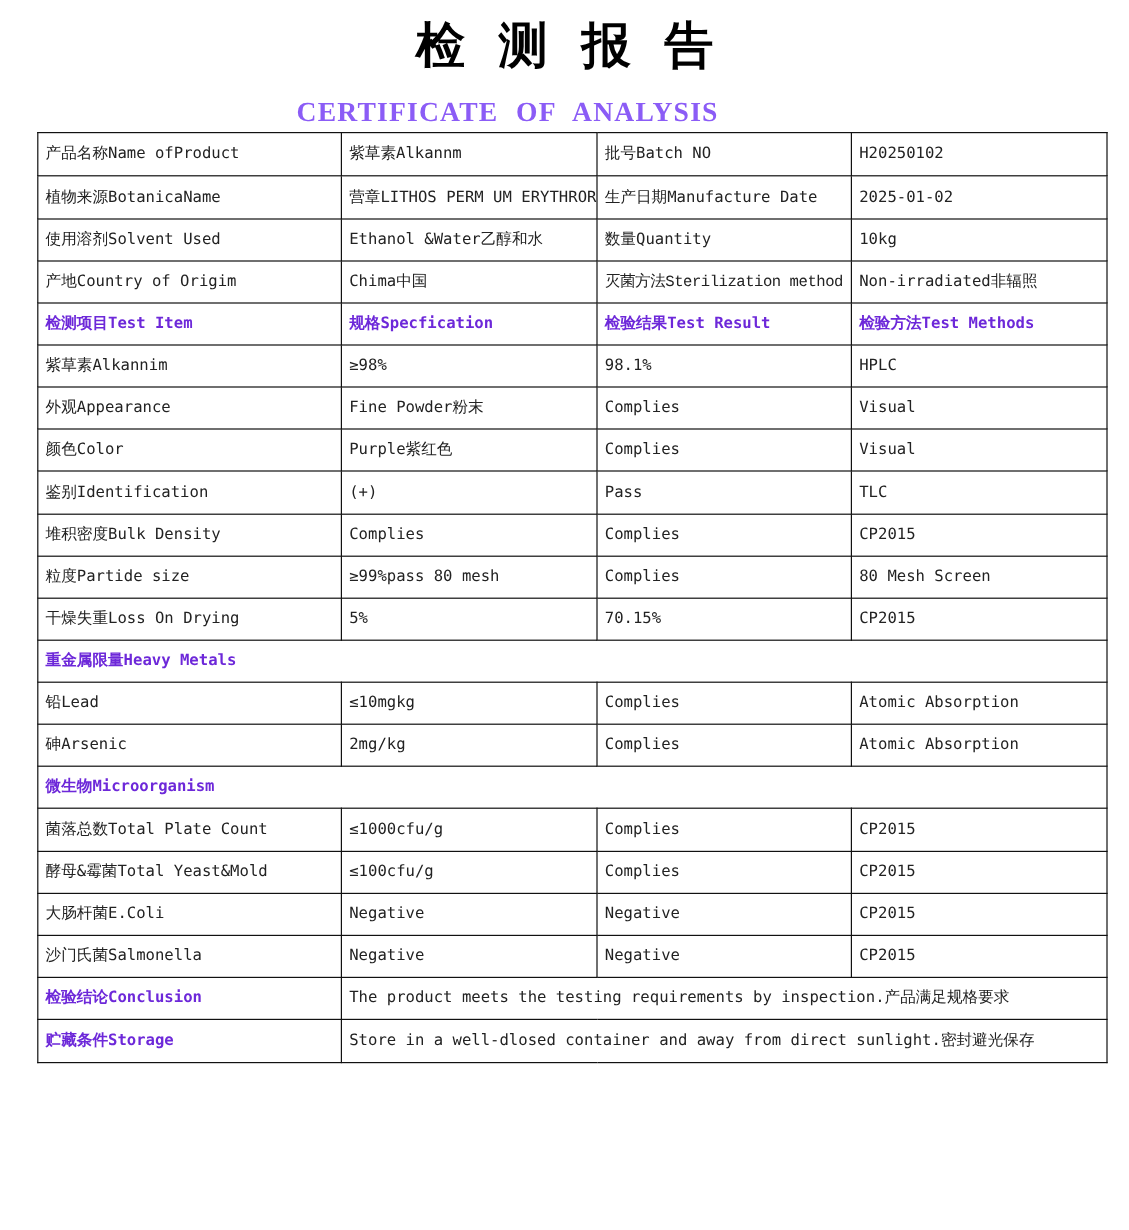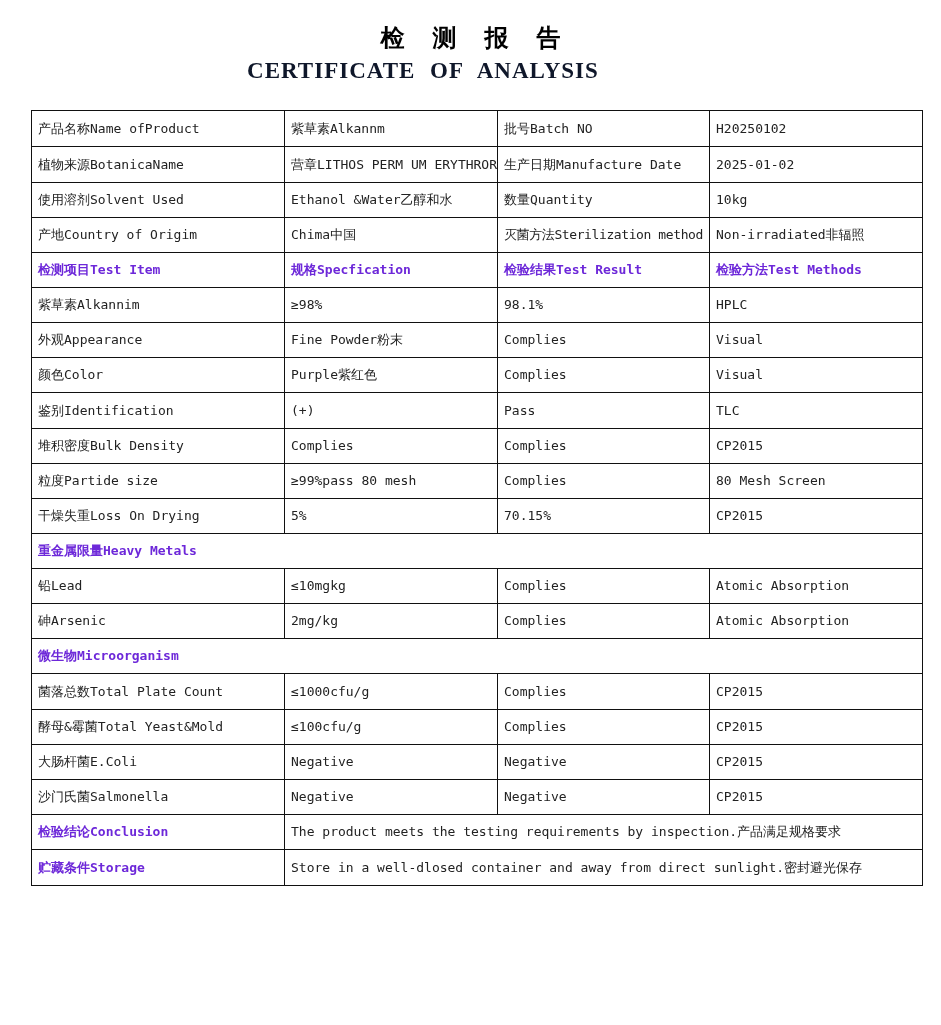--- a/index.html
+++ b/index.html
@@ -1,25 +1,25 @@
 <!DOCTYPE html>
 <html><head>
   <meta charset="utf-8">
   <style>
     html, body { margin: 0; padding: 0; background: #ffffff; }
     body { width: 941px; height: 1025px; position: relative; overflow: hidden; color: #111; }
     .title-cn {
       position: absolute; top: 14px; left: 0; width: 941px; text-align: center;
-      font-family: "DejaVu Serif", serif; font-weight: bold; font-size: 24px;
+      font-family: "DejaVu Serif", serif; font-weight: bold; font-size: 41px;
       letter-spacing: 28px; text-indent: 28px; line-height: 48px; color: #000;
     }
     .title-en {
-      position: absolute; top: 57px; left: 0; width: 846px; text-align: center;
+      position: absolute; top: 80px; left: 0; width: 846px; text-align: center;
       font-family: "Liberation Serif", serif; font-weight: bold; font-size: 23px;
-      letter-spacing: 1px; word-spacing: 8px; line-height: 28px; color: #0f172a;
+      letter-spacing: 1px; word-spacing: 8px; line-height: 28px; color: #8b5cf6;
     }
     table.coa {
       position: absolute; top: 110px; left: 31px; width: 891px;
       border-collapse: collapse; table-layout: fixed;
       font-family: "DejaVu Sans Mono", monospace; font-size: 13px; color: #222;
     }
     table.coa td {
       border: 1.5px solid #111; padding: 0 6px; vertical-align: middle;
       white-space: nowrap; overflow: hidden; line-height: 16px;
     }
@@ -58,21 +58,21 @@
     </tr>
     <tr class="r37">
       <td>使用溶剂Solvent Used</td>
       <td>Ethanol &amp;Water乙醇和水</td>
       <td>数量Quantity</td>
       <td>10kg</td>
     </tr>
     <tr class="r37">
       <td>产地Country of Origim</td>
       <td>Chima中国</td>
-      <td style="padding-right:16px;letter-spacing:-0.4px;">灭菌方法Sterilization method</td>
+      <td style="padding-right:16px;letter-spacing:-0.4px;font-family:Liberation Mono, monospace;">灭菌方法Sterilization method</td>
       <td>Non-irradiated非辐照</td>
     </tr>
 
     <tr class="r37">
       <td class="bold">检测项目Test Item</td>
       <td class="bold">规格Specfication</td>
       <td class="bold">检验结果Test Result</td>
       <td class="bold">检验方法Test Methods</td>
     </tr>
 

